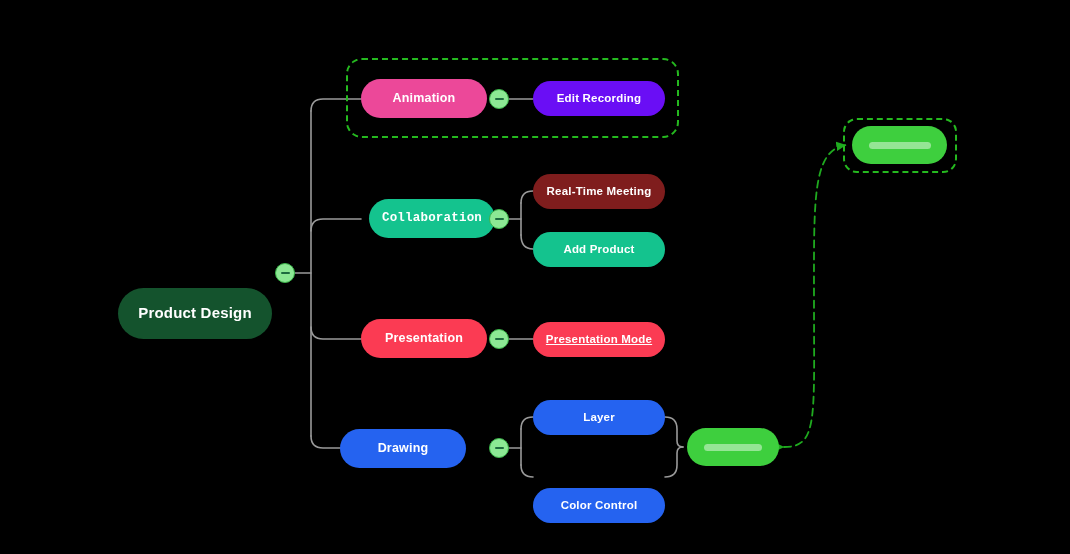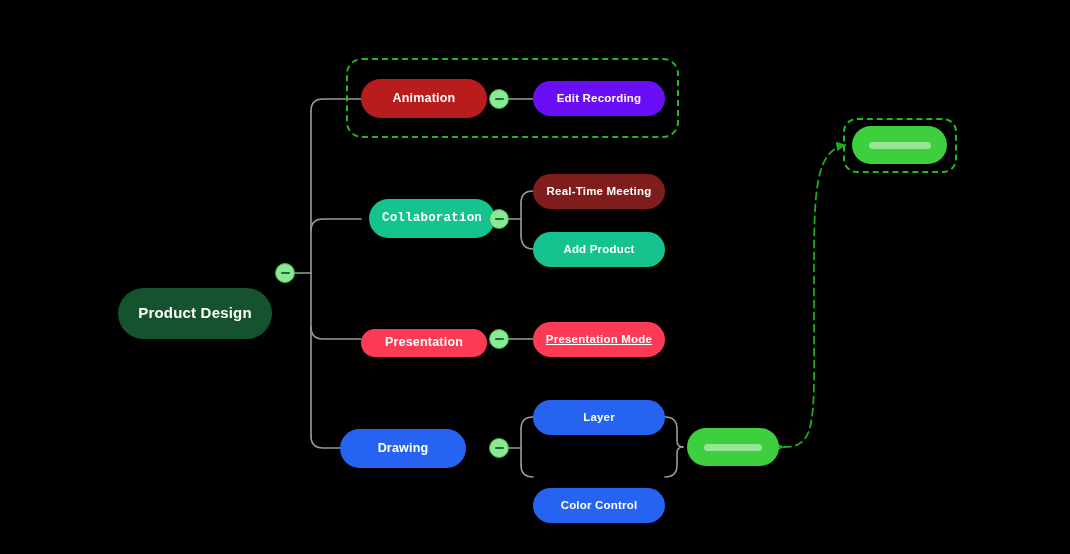--- a/index.html
+++ b/index.html
@@ -141,38 +141,38 @@
     </g>
   </svg>
 
   <div class="sel-rect" style="left:346px; top:58px; width:333px; height:80px; border:2px dashed #25b91f; border-radius:16px;"></div>
   <div class="sel-rect" style="left:843px; top:118px; width:114px; height:55px; border:2px dashed #25b91f; border-radius:14px;"></div>
 
   <div class="node node-root" style="left:118px; top:248px; width:154px; height:51px; background:#14532d;margin-top:40px;">
     <span>Product Design</span>
   </div>
 
-  <div class="node node-main" style="left:361px; top:79px; width:126px; height:39px; background:#b91c1c;">
+  <div class="node node-main" style="left:361px; top:79px; width:126px; height:39px; background:#ec4899;">
     <span>Animation</span>
   </div>
   <div class="node node-leaf" style="left:533px; top:81px; width:132px; height:35px; background:#6a0ef5;">
     <span>Edit Recording</span>
   </div>
 
   <div class="node node-main" style="left:369px; top:199px; width:126px; height:39px; background:#14c38e;font-family:Liberation Mono, monospace;">
     <span>Collaboration</span>
   </div>
   <div class="node node-leaf" style="left:533px; top:174px; width:132px; height:35px; background:#7f1d1d;">
     <span>Real-Time Meeting</span>
   </div>
   <div class="node node-leaf" style="left:533px; top:232px; width:132px; height:35px; background:#14c38e;">
     <span>Add Product</span>
   </div>
 
-  <div class="node node-main" style="left:361px; top:329px; width:126px; height:28px; background:#fb3b53;align-items:center;">
+  <div class="node node-main" style="left:361px; top:319px; width:126px; height:39px; background:#fb3b53;align-items:center;">
     <span>Presentation</span>
   </div>
   <div class="node node-leaf" style="left:533px; top:322px; width:132px; height:35px; background:#fb3b53;text-decoration:underline;">
     <span>Presentation Mode</span>
   </div>
 
   <div class="node node-main" style="left:340px; top:429px; width:126px; height:39px; background:#2563f0;">
     <span>Drawing</span>
   </div>
   <div class="node node-leaf" style="left:533px; top:400px; width:132px; height:35px; background:#2563f0;">

